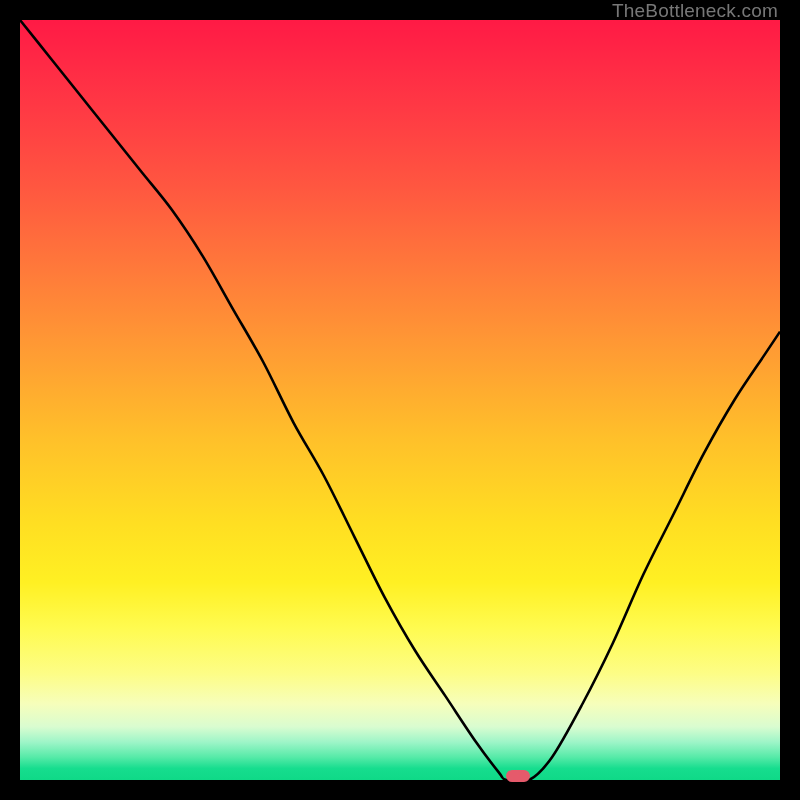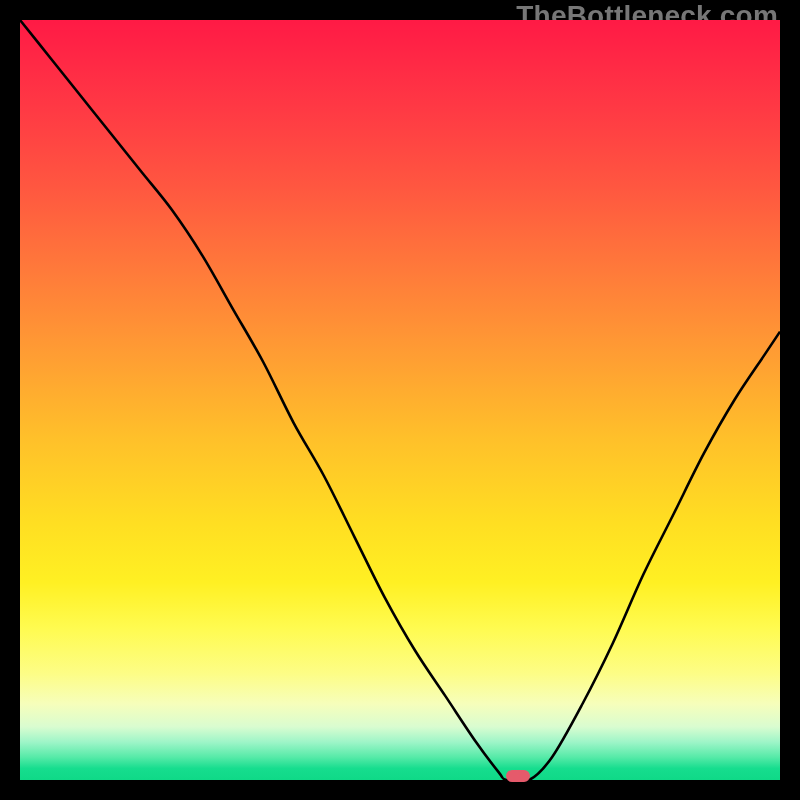--- a/index.html
+++ b/index.html
@@ -43,23 +43,23 @@
       #56eaa8 97%,
       #16dd8e 98.5%,
       #0fd987 100%
     );
   }
   .watermark {
     position: absolute;
     top: 0px;
     right: 22px;
     color: #777;
-    font-size: 28px;
+    font-size: 19px;
     letter-spacing: 0.2px;
-    font-weight: 700;
+    font-weight: 400;
     user-select: none;
   }
   svg.curve {
     position: absolute;
     left: 0;
     top: 0;
     width: 760px;
     height: 760px;
     overflow: visible;
   }

